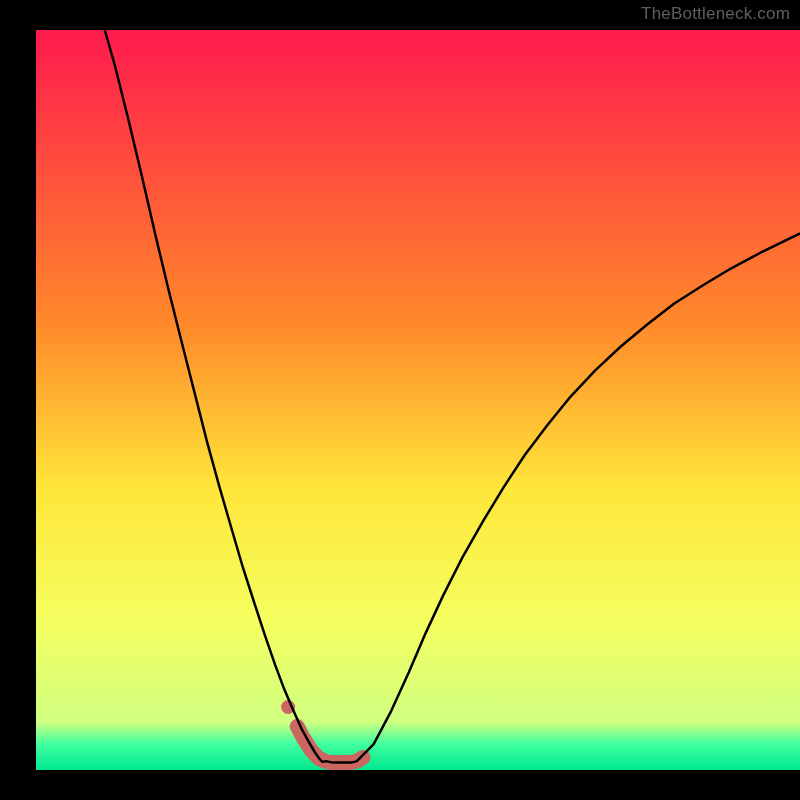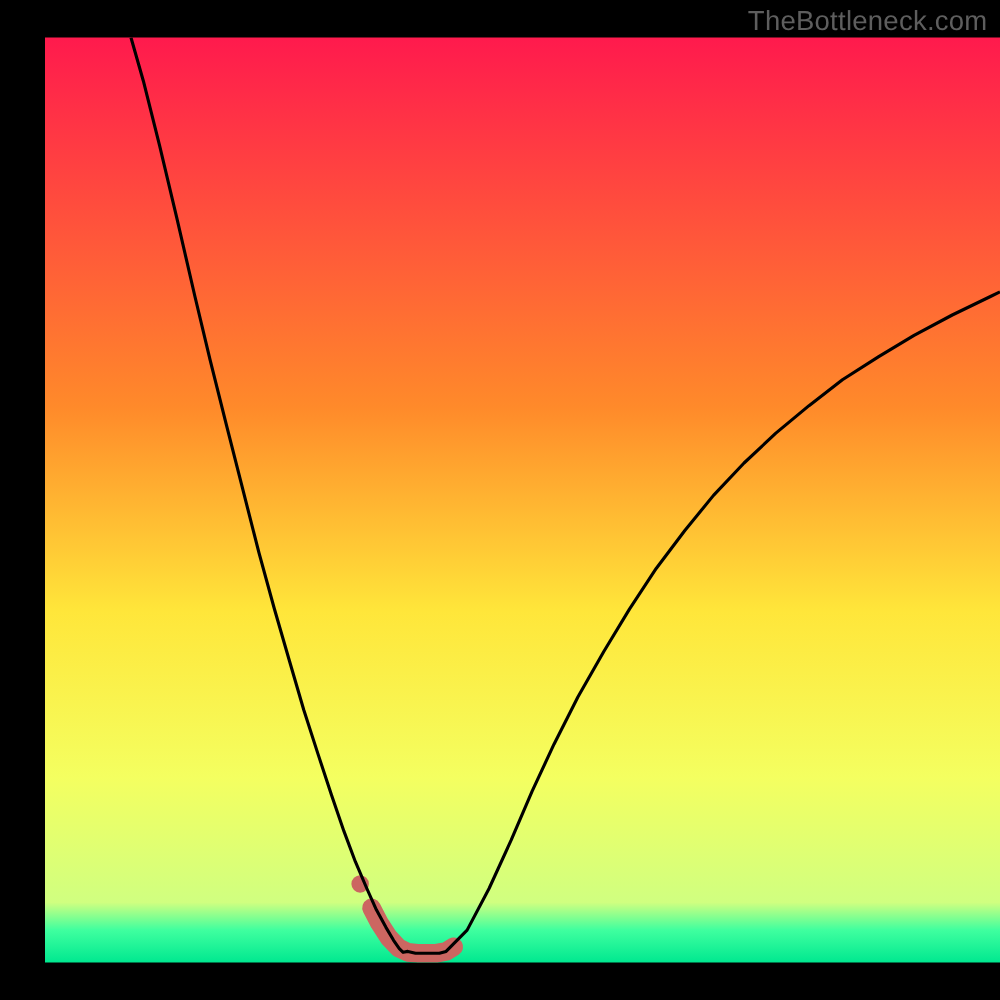--- a/index.html
+++ b/index.html
@@ -15,21 +15,21 @@
     position: relative;
     width: 800px;
     height: 800px;
     background: #000;
   }
   .watermark {
     position: absolute;
     top: 4px;
     right: 10px;
     color: #5e5e5e;
-    font-size: 22px;
+    font-size: 17px;
     font-weight: 500;
     letter-spacing: 0.2px;
     z-index: 30;
   }
   svg {
     position: absolute;
     left: 0;
     top: 0;
   }
 </style>

